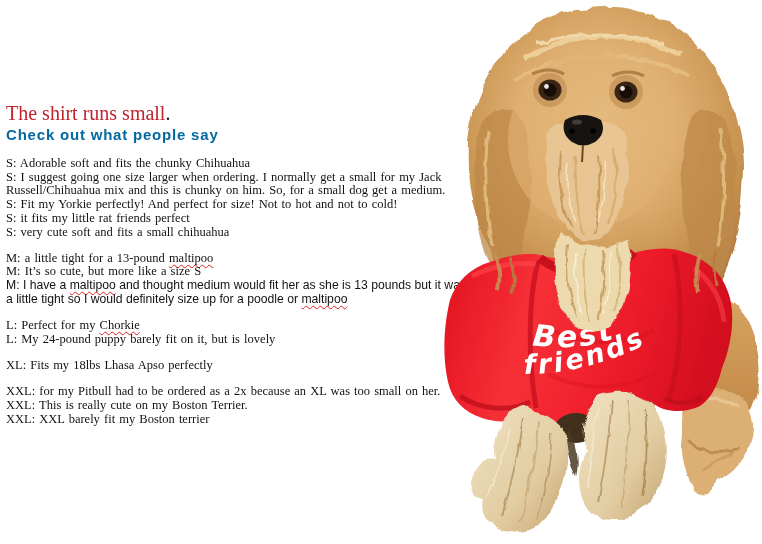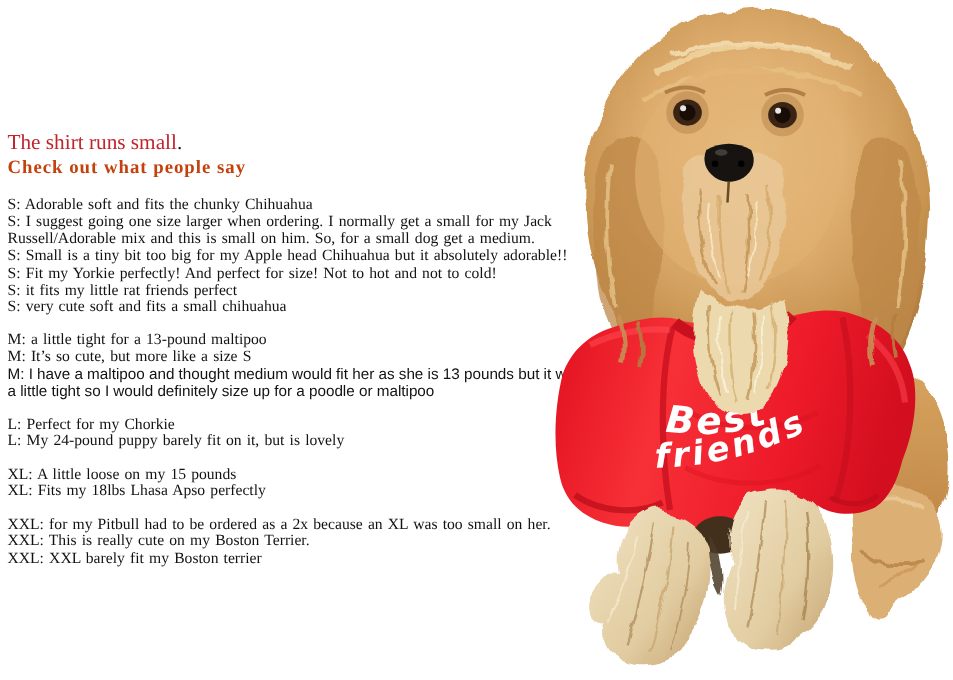--- a/index.html
+++ b/index.html
@@ -1,62 +1,60 @@
 <!DOCTYPE html>
 <html><head>
 <meta charset="utf-8">
 <style>
   html,body{margin:0;padding:0;}
   body{
     width:762px;height:544px;background:#ffffff;overflow:hidden;position:relative;
     font-family:"Liberation Serif", serif;color:#121212;
   }
   .text-col{position:absolute;left:6px;top:103px;width:500px;}
-  .title{font-size:17px;line-height:21px;margin:0;font-weight:normal;
+  .title{font-size:20px;line-height:21px;margin:0;font-weight:normal;
          font-family:"Liberation Serif", serif;color:#c2242e;white-space:nowrap;}
   .title .period{color:#1a1a1a;}
   .subtitle{font-size:15px;line-height:17px;margin:2px 0 14px 0;font-weight:bold;
-            font-family:Liberation Serif, serif;color:#c2410c;letter-spacing:0.8px;white-space:nowrap;}
+            font-family:Liberation Sans, sans-serif;color:#0369a1;letter-spacing:0.8px;white-space:nowrap;}
   .section{margin-bottom:12.5px;}
   .line{font-size:12.5px;line-height:13.7px;white-space:nowrap;
         font-family:"Liberation Serif", serif;word-spacing:1px;}
   .line.sans{font-family:"Liberation Sans", sans-serif;font-size:12.2px;word-spacing:0;}
-  .sq{text-decoration-style:wavy;text-decoration-color:#dd2222;
+  .sq{text-decoration:underline;text-decoration-style:wavy;text-decoration-color:#dd2222;
       text-decoration-thickness:1px;text-underline-offset:2px;text-decoration-skip-ink:none;}
   .dog-wrap{position:absolute;left:432px;top:0;width:330px;height:544px;}
   svg{display:block;}
 </style>
 </head>
 <body>
 
 <div class="text-col">
   <h1 class="title"><span>The shirt runs small</span><span class="period">.</span></h1>
   <h2 class="subtitle">Check out what people say</h2>
   <div>
       <div class="section">
         <div class="line">S: Adorable soft and fits the chunky Chihuahua</div>
         <div class="line">S: I suggest going one size larger when ordering. I normally get a small for my Jack</div>
-        <div class="line">Russell/Adorable mix and this is small on him. So, for a small dog get a medium.</div>
-        <div class="line">S: Small is a tiny bit too big for my Apple head Chihuahua but it absolutely adorable!!</div>
+        <div class="line">Russell/Chihuahua mix and this is chunky on him. So, for a small dog get a medium.</div>
         <div class="line">S: Fit my Yorkie perfectly! And perfect for size! Not to hot and not to cold!</div>
         <div class="line">S: it fits my little rat friends perfect</div>
         <div class="line">S: very cute soft and fits a small chihuahua</div>
       </div>
       <div class="section">
         <div class="line">M: a little tight for a 13-pound <span class="sq">maltipoo</span></div>
         <div class="line">M: It’s so cute, but more like a size S</div>
         <div class="line sans">M: I have a <span class="sq">maltipoo</span> and thought medium would fit her as she is 13 pounds but it was</div>
         <div class="line sans">a little tight so I would definitely size up for a poodle or <span class="sq">maltipoo</span></div>
       </div>
       <div class="section">
         <div class="line">L: Perfect for my <span class="sq">Chorkie</span></div>
         <div class="line">L: My 24-pound puppy barely fit on it, but is lovely</div>
       </div>
       <div class="section">
-        <div class="line">XL: A little loose on my 15 pounds</div>
         <div class="line">XL: Fits my 18lbs Lhasa Apso perfectly</div>
       </div>
       <div class="section">
         <div class="line">XXL: for my Pitbull had to be ordered as a 2x because an XL was too small on her.</div>
         <div class="line">XXL: This is really cute on my Boston Terrier.</div>
         <div class="line">XXL: XXL barely fit my Boston terrier</div>
       </div>
     </div>
 </div>
 

